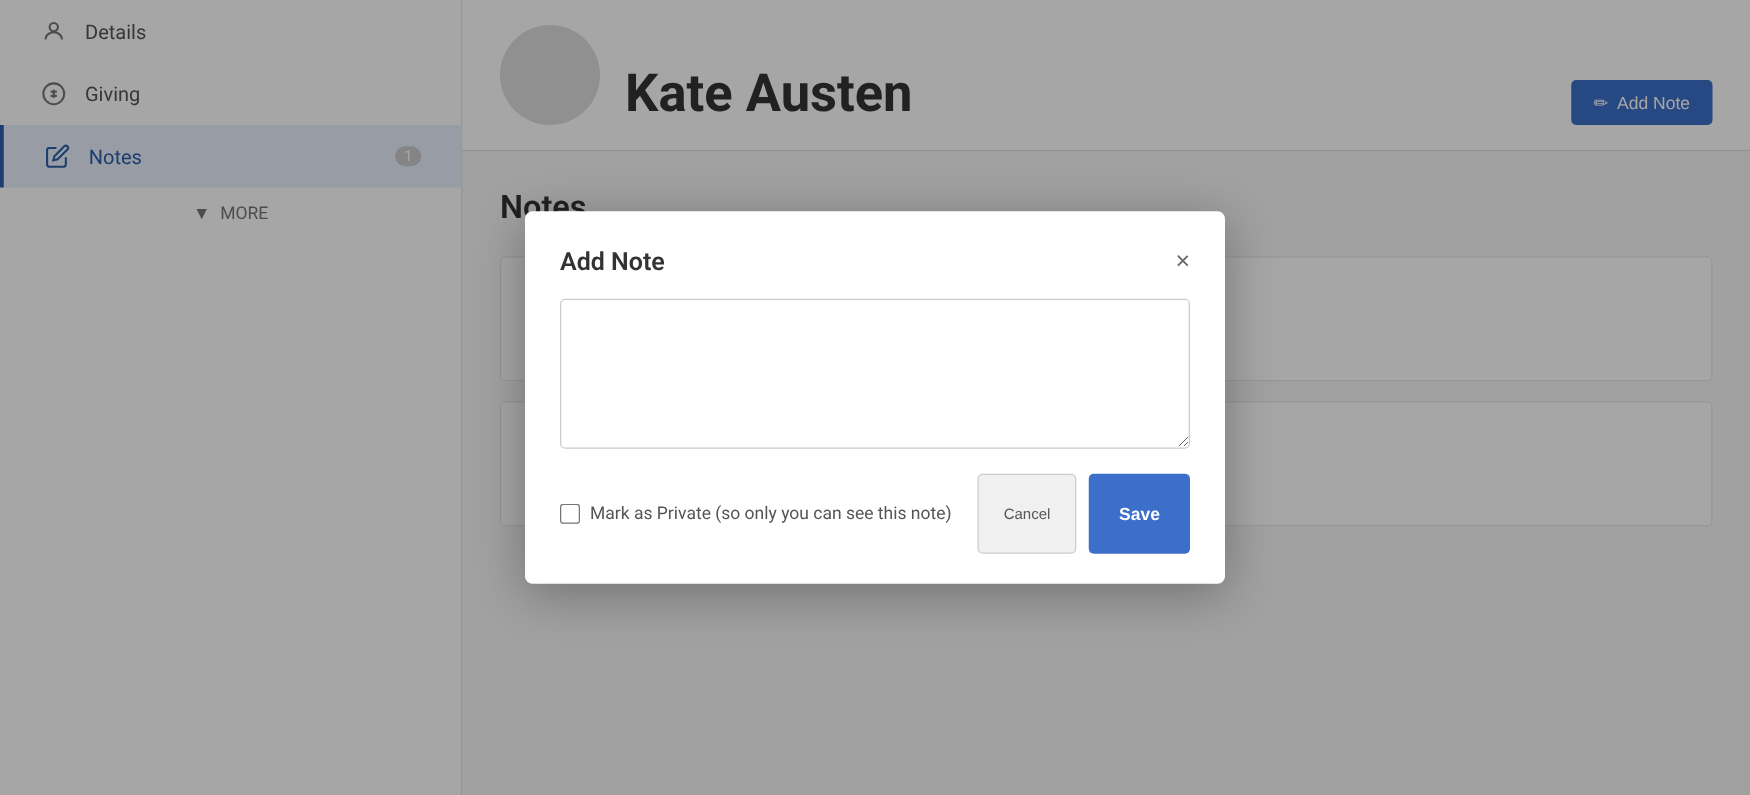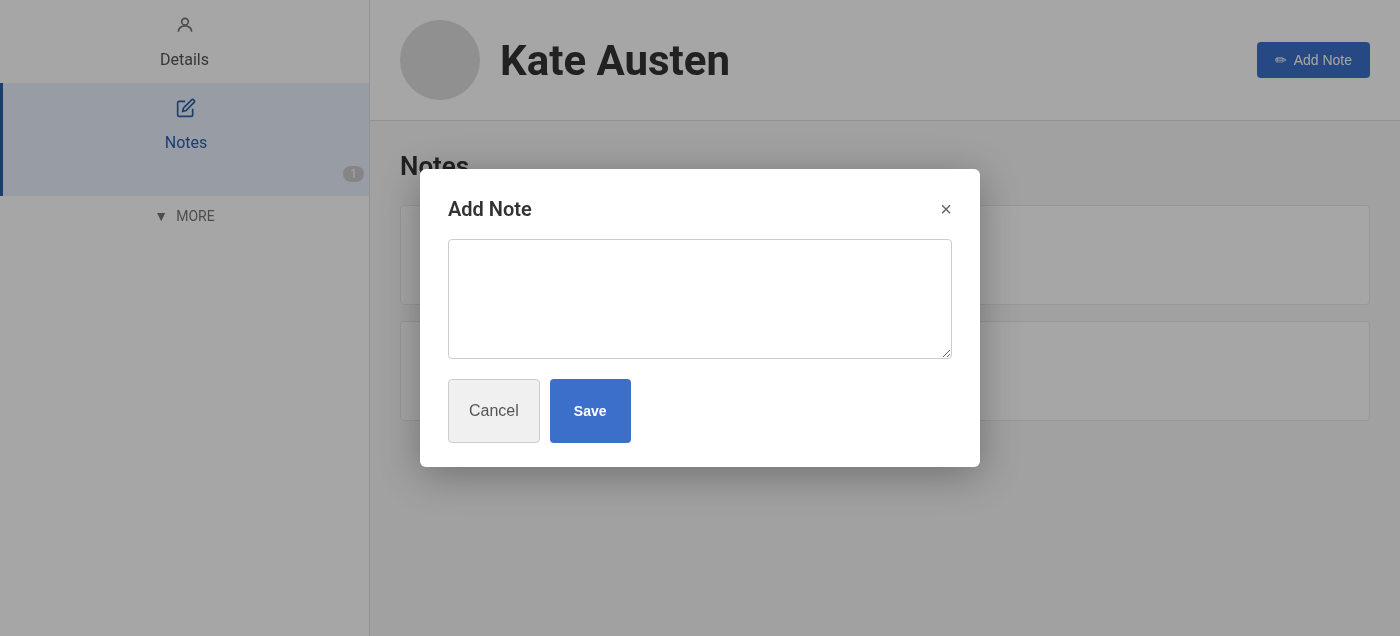--- a/index.html
+++ b/index.html
@@ -18,26 +18,25 @@
       left: 0; top: 0;
       width: 370px;
       height: 636px;
       background: #fff;
       border-right: 1px solid #e0e0e0;
     }
 
     .sidebar-item {
       display: flex;
       align-items: center;
-      padding: 14px 5px;
+      padding: 14px 32px;
       cursor: pointer;
       color: #555;
       font-size: 16px;
       gap: 14px;
-      flex-direction: column;
     }
 
     .sidebar-item.active {
       background: #e8f0fe;
       color: #2c5fa8;
       border-left: 3px solid #2c5fa8;
     }
 
     .sidebar-item .icon {
       width: 22px;
@@ -73,21 +72,21 @@
       position: absolute;
       left: 370px; top: 0;
       width: 1030px;
       height: 636px;
       background: #f8f8f8;
     }
 
     
     .person-header {
       display: flex;
-      align-items: center;
+      align-items: flex-end;
       padding: 20px 30px;
       background: #fff;
       border-bottom: 1px solid #e0e0e0;
       gap: 20px;
     }
 
     .avatar-placeholder {
       width: 80px;
       height: 80px;
       background: #ddd;
@@ -246,21 +245,21 @@
       display: flex;
       gap: 10px;
     }
 
     .btn-cancel {
       background: #f0f0f0;
       color: #555;
       border: 1px solid #ccc;
       padding: 1px 20px;
       border-radius: 4px;
-      font-size: 16px;
+      font-size: 12px;
       cursor: pointer;
     }
 
     .btn-save {
       background: #3b6fc9;
       color: #fff;
       border: none;
       padding: 24px 24px;
       border-radius: 4px;
       font-size: 14px;
@@ -274,20 +273,30 @@
 <div class="sidebar">
   <div class="sidebar-item">
     <span class="icon">
       <svg width="20" height="20" viewBox="0 0 24 24" fill="none" stroke="#777" stroke-width="2">
         <circle cx="12" cy="8" r="4"></circle>
           <path d="M4 20c0-4 3.6-7 8-7s8 3 8 7"></path>
       </svg>
     </span>
     <span>Details</span>
   </div>
+  <div class="sidebar-item">
+    <span class="icon">
+      <svg width="20" height="20" viewBox="0 0 24 24" fill="none" stroke="#777" stroke-width="2">
+        <circle cx="12" cy="12" r="10"></circle>
+        <line x1="12" y1="8" x2="12" y2="16"></line>
+        <path d="M9 10h6M9 14h6"></path>
+      </svg>
+    </span>
+    <span>Giving</span>
+  </div>
   <div class="sidebar-item active">
     <span class="icon">
       <svg width="20" height="20" viewBox="0 0 24 24" fill="none" stroke="#2c5fa8" stroke-width="2">
         <path d="M11 4H4a2 2 0 0 0-2 2v14a2 2 0 0 0 2 2h14a2 2 0 0 0 2-2v-7"></path>
         <path d="M18.5 2.5a2.121 2.121 0 0 1 3 3L12 15l-4 1 1-4 9.5-9.5z"></path>
       </svg>
     </span>
     <span>Notes</span>
     <span class="badge">1</span>
   </div>
@@ -331,19 +340,23 @@
 </div>
 
 <div class="overlay">
   <div class="modal">
     <div class="modal-header">
       <span class="modal-title">Add Note</span>
       <button class="modal-close">×</button>
     </div>
     <textarea class="modal-textarea" placeholder="" style=""></textarea>
     <div class="modal-footer">
+      <label class="checkbox-row">
+        <input type="checkbox" style="">
+        <span>Mark as Private (so only you can see this note)</span>
+      </label>
       <div class="modal-actions">
         <button class="btn-cancel">Cancel</button>
         <button class="btn-save">Save</button>
       </div>
     </div>
   </div>
 </div>
 
 </body></html>

